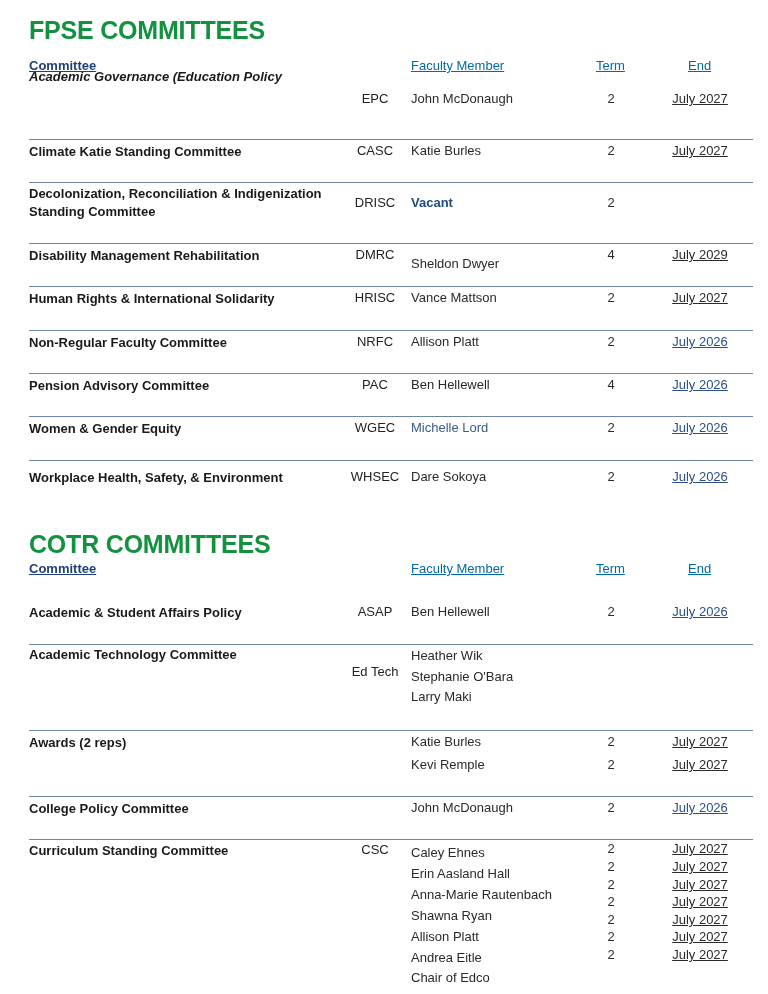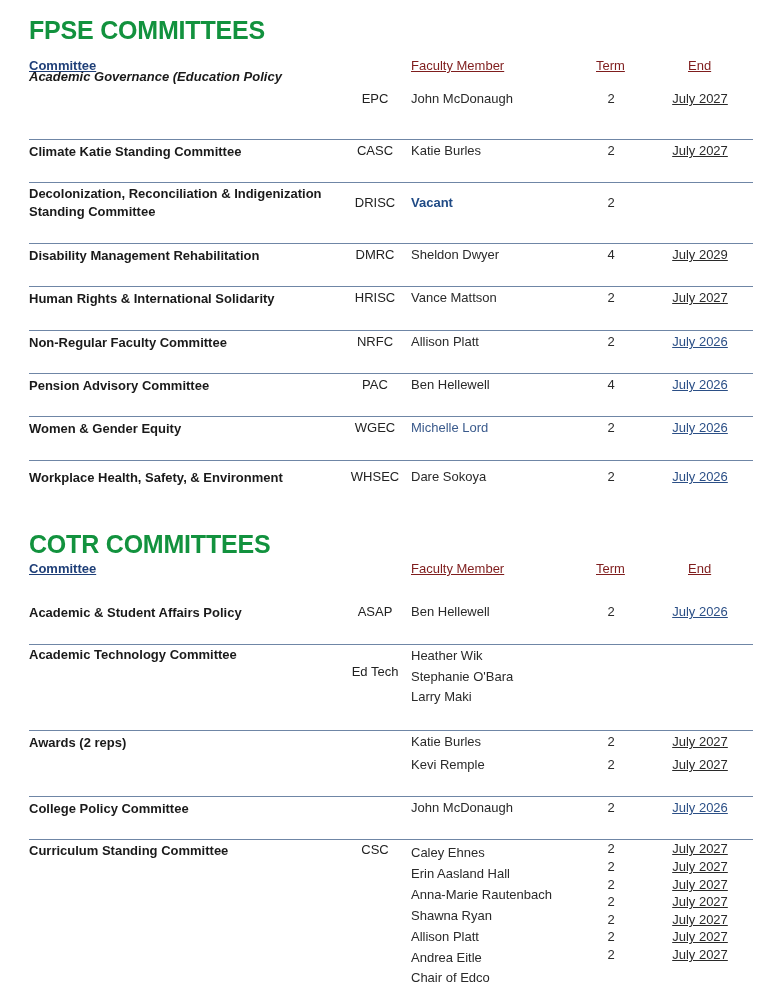--- a/index.html
+++ b/index.html
@@ -7,21 +7,21 @@
     width: 768px; height: 994px; position: relative; overflow: hidden;
     font-family: "Liberation Sans", "DejaVu Sans", sans-serif;
     color: #1a1a1a;
   }
   .section-title {
     position: absolute; left: 29px;
     font-family: "Liberation Sans", sans-serif;
     font-weight: bold; color: #12923e; font-size: 25px; letter-spacing: -0.2px;
   }
   .hdr {
-    position: absolute; font-size: 13px; color: #7f1d1d; text-decoration: underline;
+    position: absolute; font-size: 13px; color: #0369a1; text-decoration: underline;
   }
   .hdr.bold { font-weight: bold; color: #1f3f78; text-align: right; }
   .cname { position: absolute; left: 29px; font-size: 13px; font-weight: bold; color: #1a1a1a; line-height: 18px; }
   .abbr { position: absolute; font-size: 13px; color: #222; text-align: center; width: 60px; }
   .member { position: absolute; left: 411px; font-size: 13px; color: #2a2a2a; }
   .member.blue { color: #3a5a8c; }
   .member.vacant { color: #1f4a85; font-weight: bold; }
   .term { position: absolute; left: 600px; width: 22px; text-align: center; font-size: 13px; color: #2a2a2a; }
   .end { position: absolute; left: 660px; width: 80px; text-align: center; font-size: 13px; color: #2a2a2a; text-decoration: underline; }
   .end.blue { color: #2b4f86; }
@@ -65,21 +65,21 @@
   <span class="abbr" style="left:345px; top:195px;">DRISC</span>
   <span class="member vacant" style="top:195px;">Vacant</span>
   <span class="term" style="top:195px;">2</span>
   <span class="end" style="top:195px;"></span>
 </div>
 <div class="rule" style="top:243px;"></div>
 
 <div>
   <span class="cname" style="top:247px;">Disability Management Rehabilitation</span>
   <span class="abbr" style="left:345px; top:247px;">DMRC</span>
-  <span class="member" style="top:247px;text-align:center;">Sheldon Dwyer</span>
+  <span class="member" style="top:256px;text-align:center;">Sheldon Dwyer</span>
   <span class="term" style="top:247px;">4</span>
   <span class="end" style="top:247px;">July 2029</span>
 </div>
 <div class="rule" style="top:286px;"></div>
 
 <div>
   <span class="cname" style="top:290px;">Human Rights &amp; International Solidarity</span>
   <span class="abbr" style="left:345px; top:290px;">HRISC</span>
   <span class="member" style="top:290px;">Vance Mattson</span>
   <span class="term" style="top:290px;">2</span>

